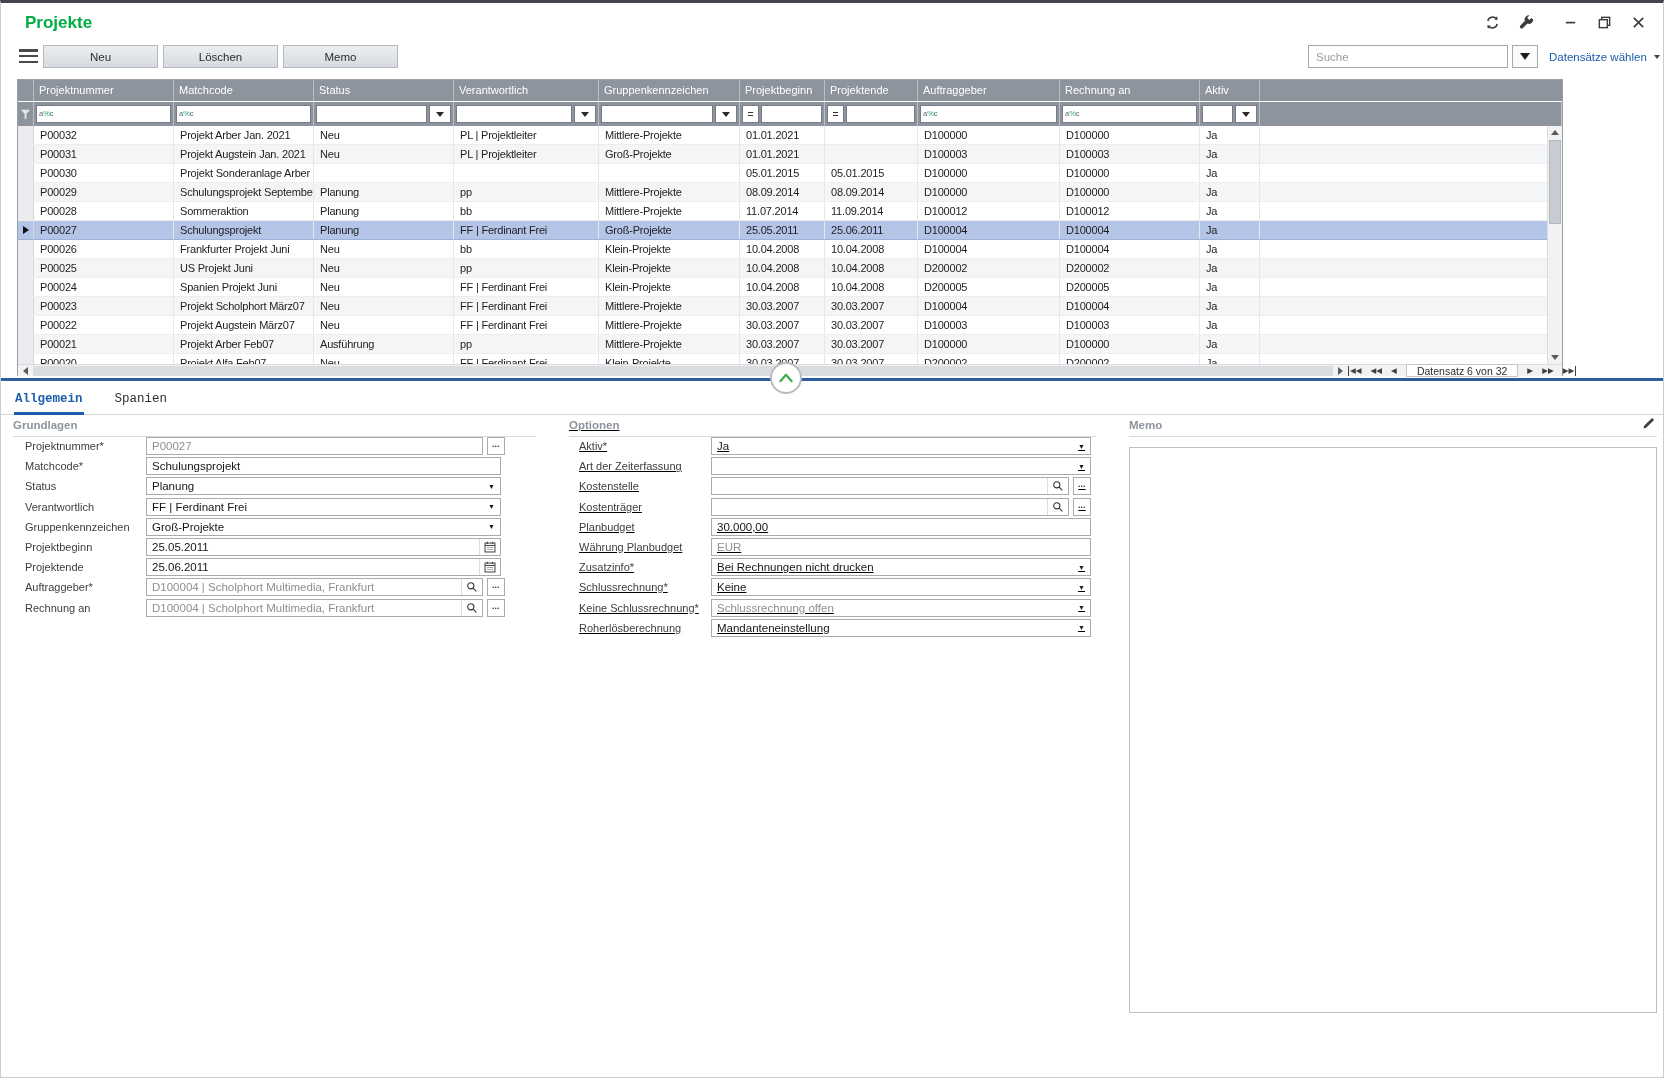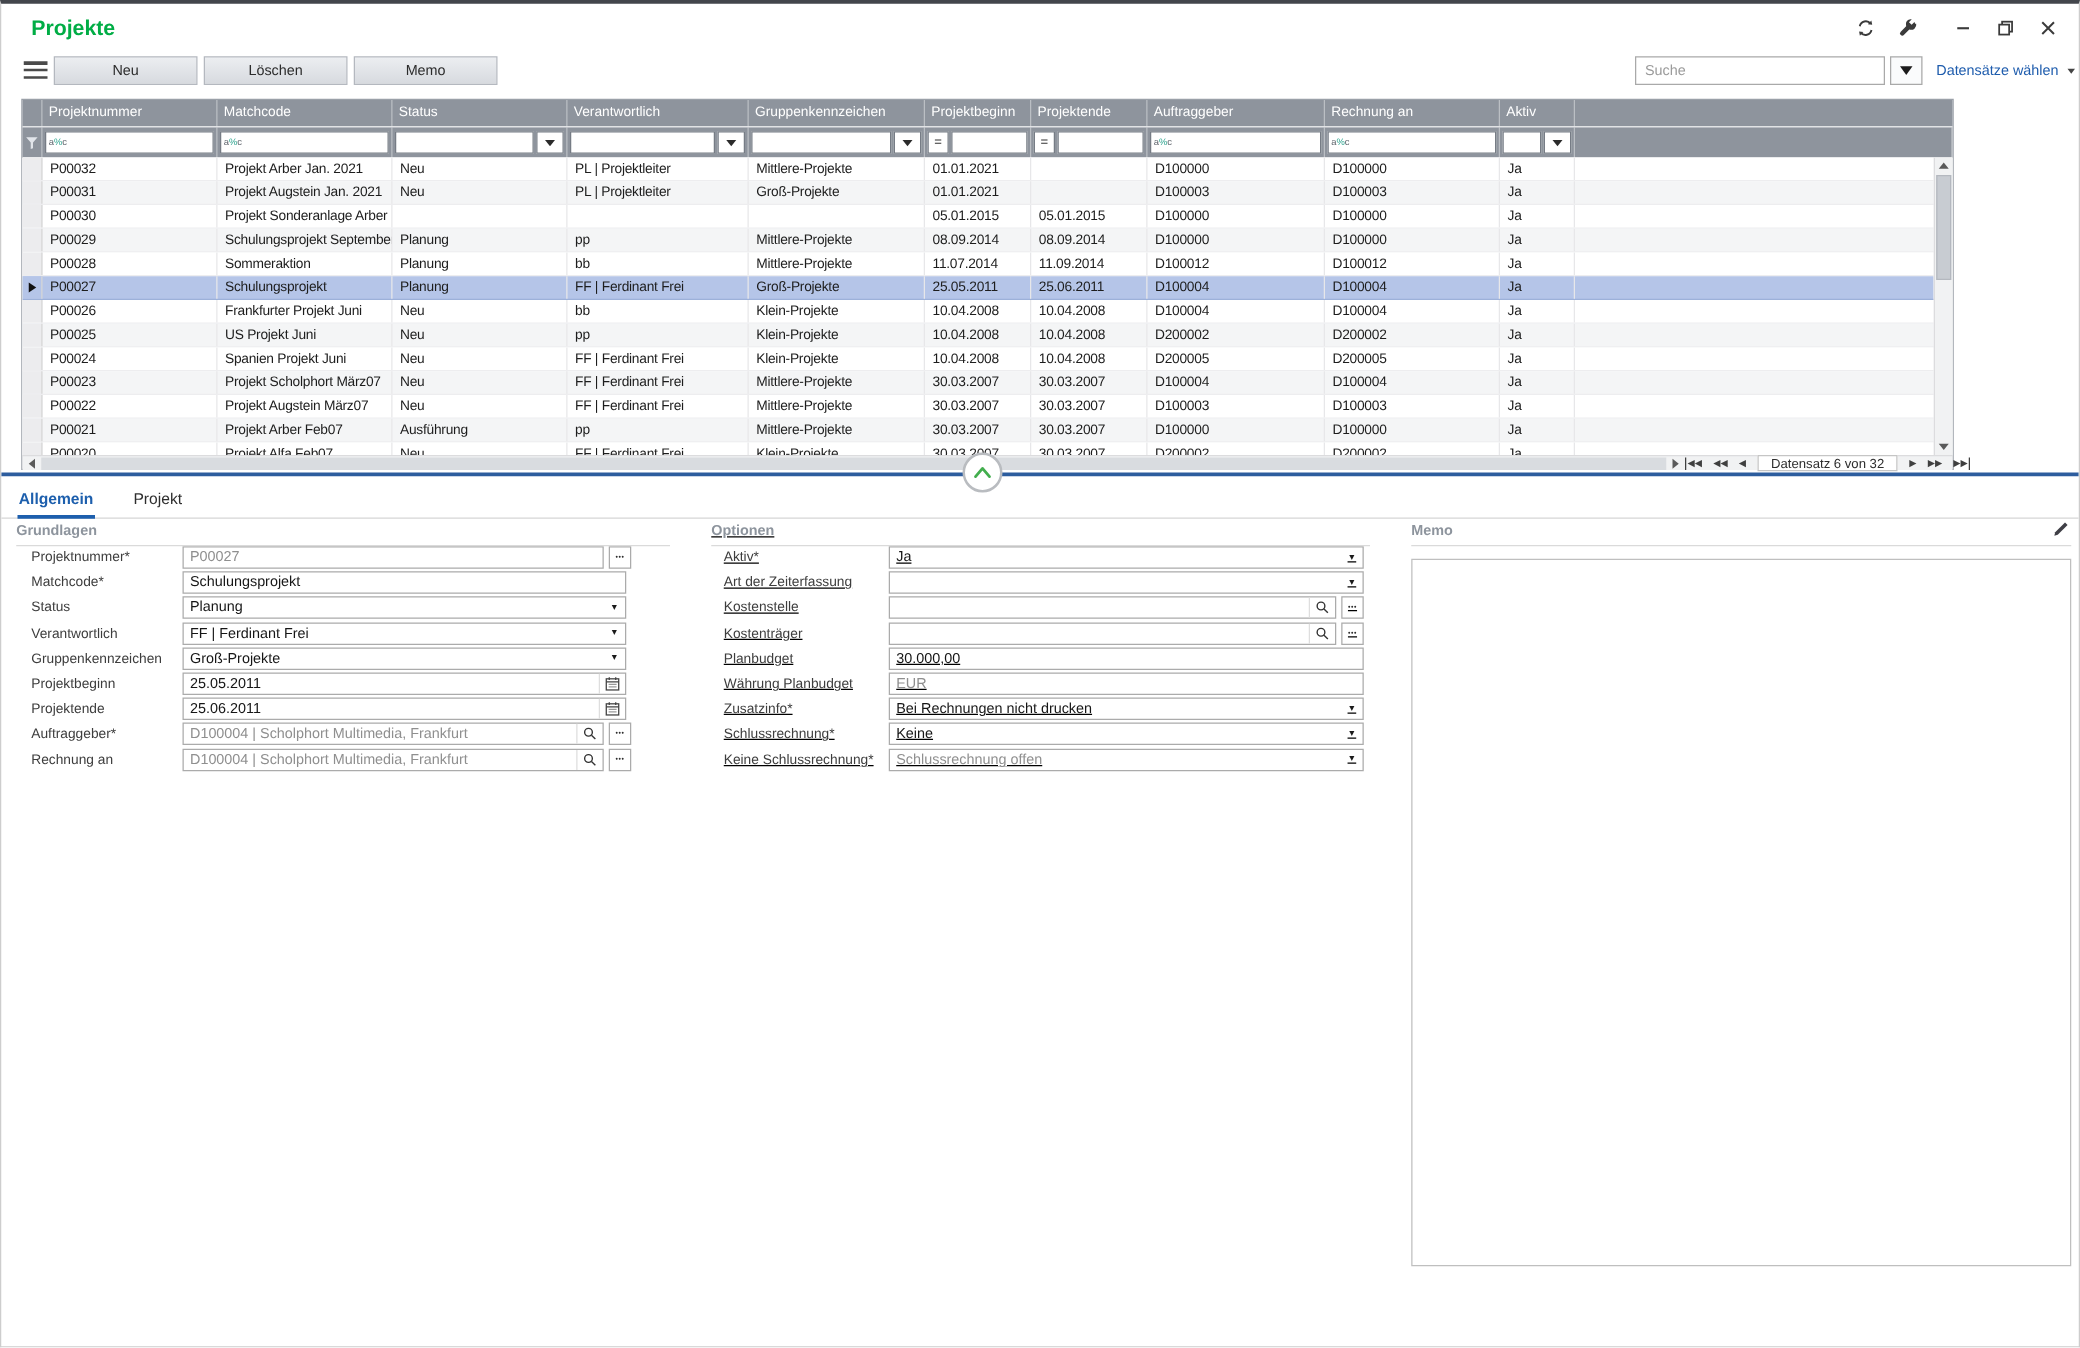--- a/index.html
+++ b/index.html
@@ -80,21 +80,21 @@
   .pg-box{background:#fff;border:1px solid #c5c5c5;height:13px;line-height:12px;padding:0 10px;font-size:10.5px;color:#2e2e2e;white-space:nowrap;}
 
   
   .splitter{position:absolute;left:0;top:373px;right:0;height:12px;}
   .split-line{position:absolute;left:0;right:0;top:2px;height:2.5px;background:#2d5d9e;}
   .split-btn{position:absolute;left:769px;top:-14px;width:32px;height:32px;border-radius:50%;background:#fff;
     border:2px solid #b9bcc0;display:flex;align-items:center;justify-content:center;}
 
   
   .tabs{position:absolute;left:0;top:384px;right:0;height:28px;border-bottom:1px solid #d6d6d6;
-    display:flex;gap:30px;padding-left:13px;}
+    display:flex;gap:30px;padding-left:13px;font-family:Liberation Mono, monospace;}
   .tab{position:relative;font-size:12.5px;color:#2e2e2e;line-height:25px;padding:0 1px;}
   .tab.active{color:#1d5fad;font-weight:bold;}
   .tab.active::after{content:'';position:absolute;left:0;right:0;bottom:-1px;height:3px;background:#1d5fad;}
 
   
   .sec{position:absolute;top:416px;}
   .sec-g{left:12px;width:523px;}
   .sec-o{left:568px;width:527px;text-decoration:underline;}
   .sec-m{left:1128px;width:528px;}
   .sec-title{font-size:11.5px;font-weight:bold;color:#8d949d;padding-bottom:5px;border-bottom:1px solid #dadada;position:relative;}
@@ -485,21 +485,21 @@
     <div class="split-line"></div>
     <div class="split-btn">
       <svg viewBox="0 0 30 30" width="28" height="28">
           <polyline points="9,18.5 15,11.5 21,18.5" fill="none" stroke="#43ae4e" stroke-width="2.4" stroke-linecap="round" stroke-linejoin="round"></polyline>
         </svg>
     </div>
   </div>
 
   <div class="tabs" id="tabs">
       <div class="tab active">Allgemein</div>
-      <div class="tab">Projekt</div>
+      <div class="tab">Spanien</div>
     </div>
 
   <div class="sec sec-g">
     <div class="sec-title">Grundlagen</div>
     <div class="fields" id="fieldsG">
         <div class="frow">
           <div class="flabel">Projektnummer*</div>
           <div class="fzone">
             <div class="inp muted wlook">
               <div class="val">P00027</div>
@@ -690,20 +690,29 @@
               <div class="val">Keine</div>
               <div class="dd">▼</div>
             </div>
           </div>
         </div>
         <div class="frow">
           <div class="flabel">Keine Schlussrechnung*</div>
           <div class="fzone">
             <div class="inp muted wfull">
               <div class="val">Schlussrechnung offen</div>
+              <div class="dd">▼</div>
+            </div>
+          </div>
+        </div>
+        <div class="frow">
+          <div class="flabel">Roherlösberechnung</div>
+          <div class="fzone">
+            <div class="inp wfull">
+              <div class="val">Mandanteneinstellung</div>
               <div class="dd">▼</div>
             </div>
           </div>
         </div>
       </div>
   </div>
 
   <div class="sec sec-m">
     <div class="sec-title">
       <span>Memo</span>

